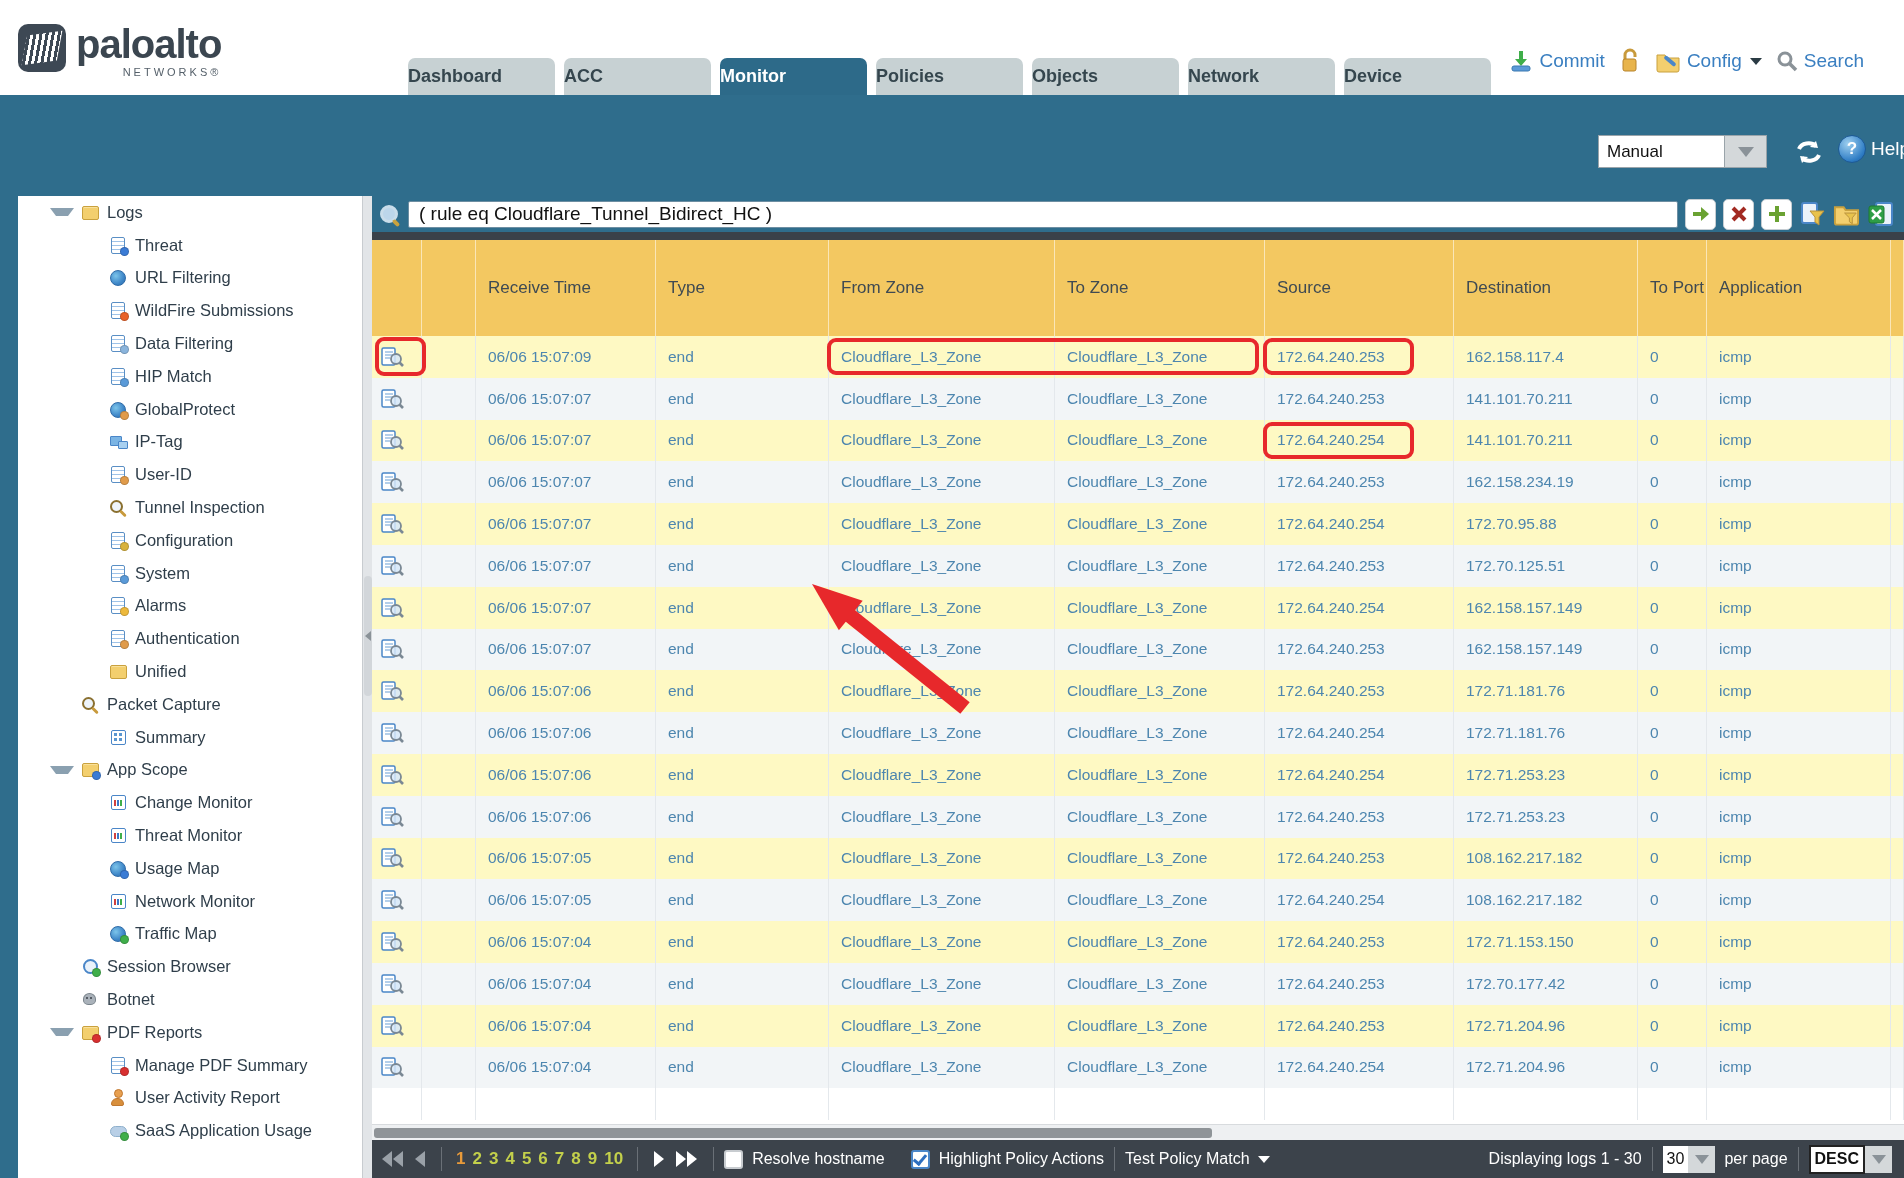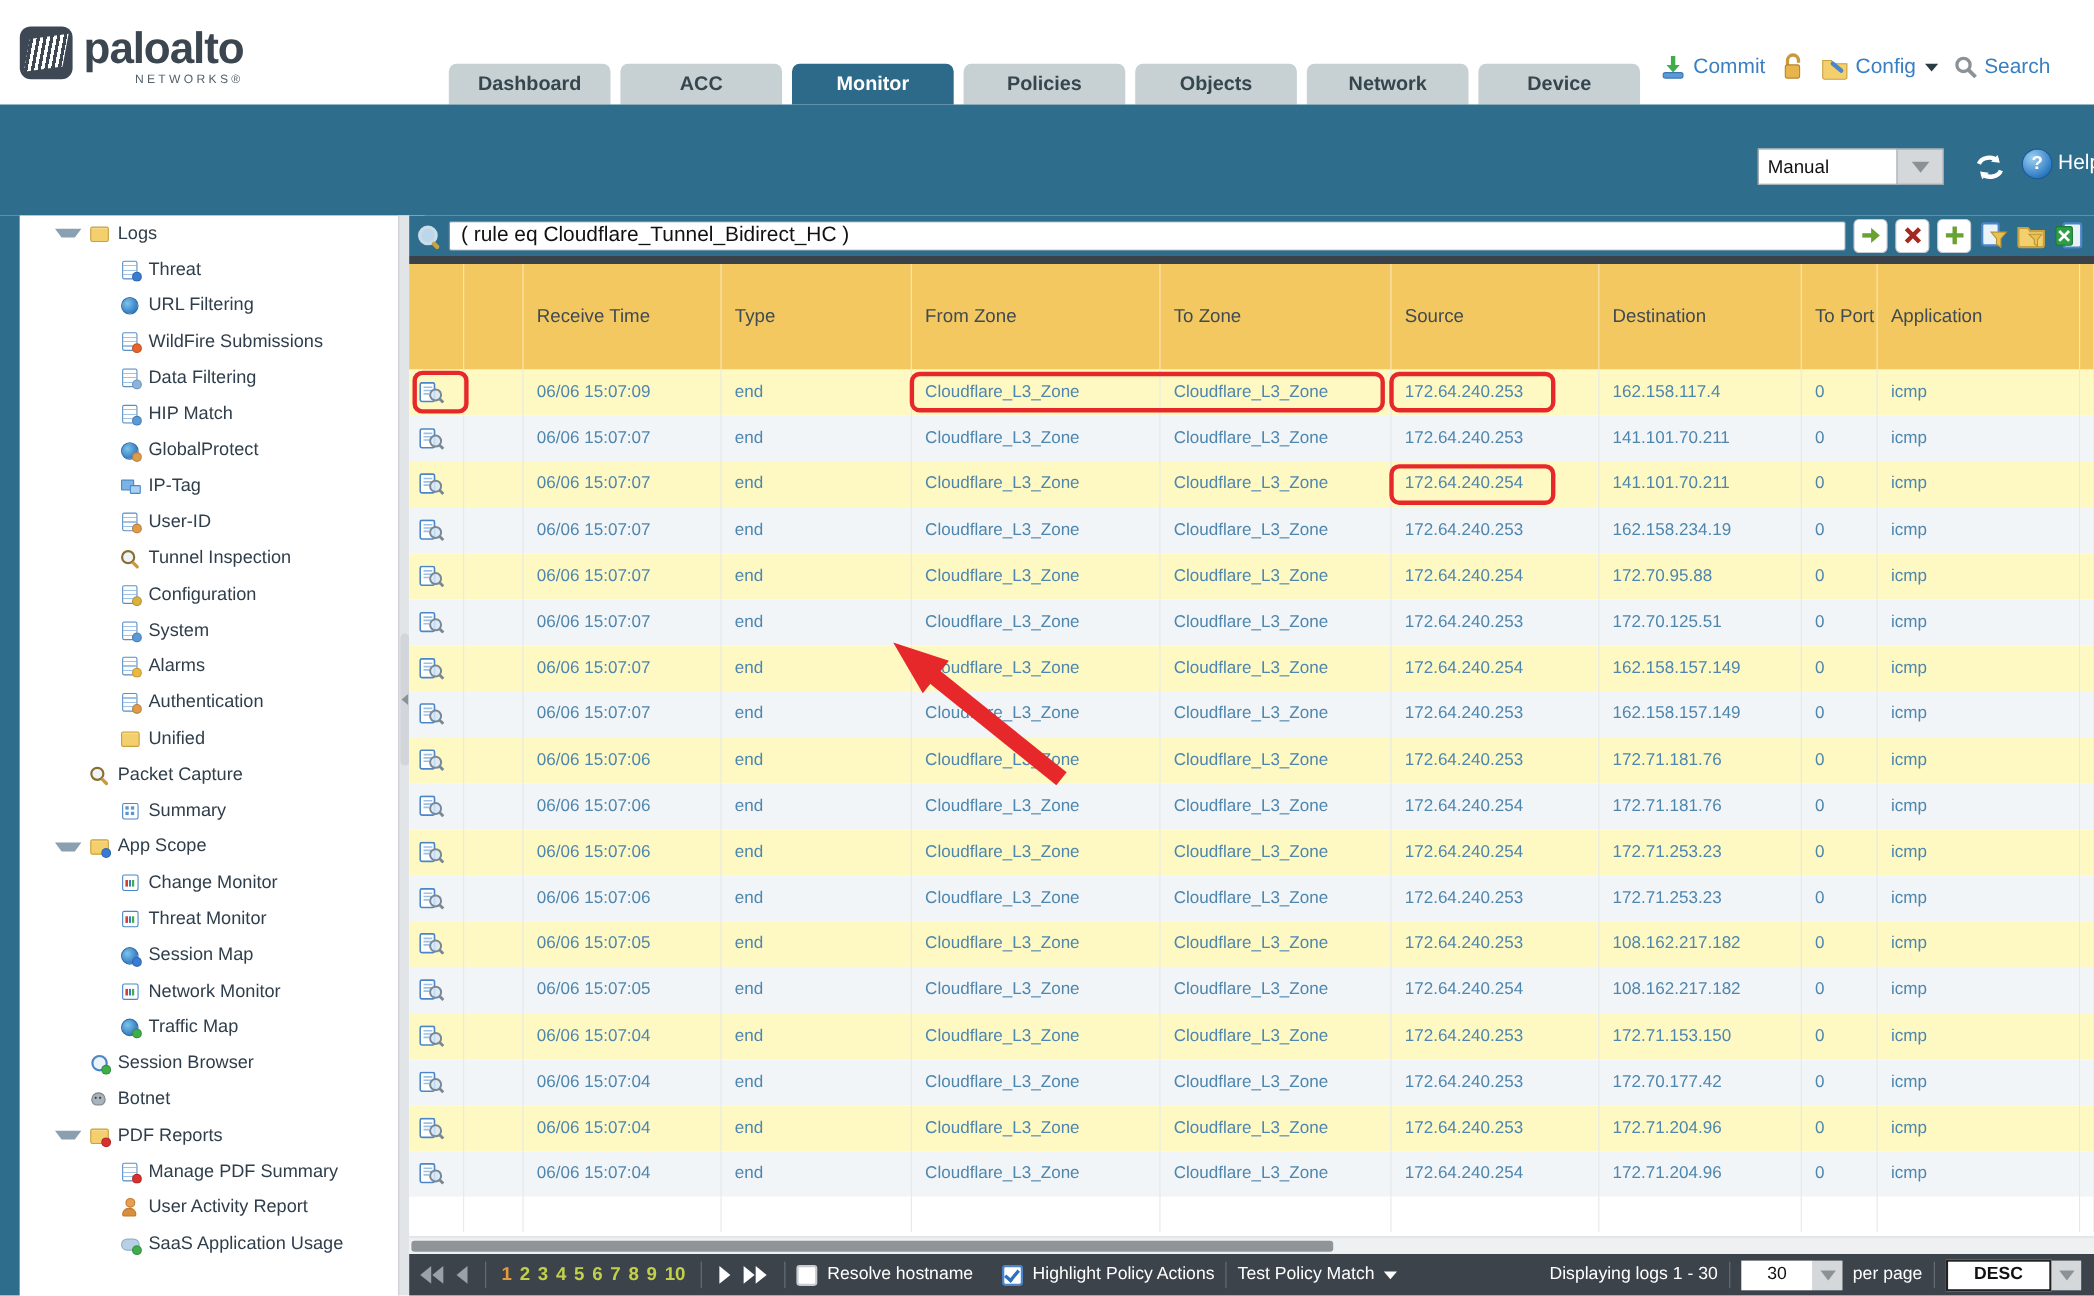--- a/index.html
+++ b/index.html
@@ -10,21 +10,21 @@
   .topbar{position:absolute;left:0;top:0;width:1904px;height:95px;background:#fff;}
   .logo{position:absolute;left:18px;top:24px;display:flex;align-items:flex-start;}
   .logo-mark{width:48px;height:48px;background:#3d4854;border-radius:10px;position:relative;overflow:hidden;}
   .logo-mark::before{content:"";position:absolute;left:7px;top:9px;width:34px;height:30px;
     background:repeating-linear-gradient(90deg,transparent 0 3px,#fff 3px 6px);transform:skewX(-18deg) rotate(-8deg);}
   .logo-text{margin-left:10px;line-height:1;}
   .logo-word{font-size:40px;font-weight:bold;color:#3b4650;letter-spacing:-1px;}
   .logo-sub{font-size:11px;color:#55606a;letter-spacing:3px;text-align:right;margin-top:3px;}
 
   .tabs{position:absolute;left:408px;bottom:0;display:flex;gap:9px;}
-  .tab{width:147px;height:37px;background:#c7d1d3;border-radius:7px 7px 0 0;display:flex;align-items:center;justify-content:center;
+  .tab{width:147px;height:37px;background:#c7d1d3;border-radius:7px 7px 0 0;display:flex;align-items:center;justify-content:flex-start;
        font-size:18px;font-weight:bold;color:#35464e;cursor:pointer;}
   .tab.active{background:#2d6a89;color:#fff;}
 
   .top-actions{position:absolute;right:40px;top:48px;display:flex;align-items:center;gap:14px;font-size:19px;color:#3a7fc1;}
   .top-actions .lbl{color:#3a7fc1;}
   .caret-dn{width:0;height:0;border-left:6px solid transparent;border-right:6px solid transparent;border-top:7px solid #2a3b44;margin-left:2px;}
 
   
   .teal-band{position:absolute;left:0;top:95px;width:1904px;height:101px;background:#2f6d8c;}
   .manual-combo{position:absolute;left:1598px;top:40px;display:flex;}
@@ -143,21 +143,21 @@
   .pg-btn{display:flex;align-items:center;margin:0 6px;cursor:pointer;gap:1px;}
   .tl{width:0;height:0;border-top:8px solid transparent;border-bottom:8px solid transparent;border-right:10px solid #9aa1a8;}
   .tr{width:0;height:0;border-top:8px solid transparent;border-bottom:8px solid transparent;border-left:10px solid #fff;}
   .pages{display:flex;gap:7px;font-weight:bold;font-size:17px;margin:0 4px;}
   .pagenum{color:#c3d04b;cursor:pointer;}
   .pagenum.current{color:#e89a3a;}
   .cb{width:19px;height:19px;background:#fff;border:2px solid #c8ccd0;border-radius:3px;box-sizing:border-box;margin-right:9px;cursor:pointer;flex:none;}
   .cb.checked{border-color:#4a86c8;}
   .cb.checked::after{content:"";display:block;width:5px;height:10px;border:solid #2e6fc0;border-width:0 3px 3px 0;transform:rotate(40deg);margin:0 auto;}
   .ddn{display:flex;align-items:center;cursor:pointer;}
-  .ddn .box{background:#fff;color:#111;height:27px;display:flex;align-items:center;padding:0 24px;font-size:16px;}
+  .ddn .box{background:#fff;color:#111;height:27px;display:flex;align-items:center;padding:0 4px;font-size:16px;}
   .ddn .btn{width:27px;height:27px;background:#d4d8da;display:flex;align-items:center;justify-content:center;}
   .ddn .btn i{width:0;height:0;border-left:7px solid transparent;border-right:7px solid transparent;border-top:9px solid #8a9298;}
   .ddn.desc .box{font-weight:bold;border:2px solid #222;height:29px;box-sizing:border-box;}
   .wcaret{width:0;height:0;border-left:6px solid transparent;border-right:6px solid transparent;border-top:7px solid #fff;margin-left:8px;}
 </style>
 </head>
 <body>
 
 <div id="app" data-name="app-window">
 
@@ -373,21 +373,21 @@
 
         <div class="sitem depth1" data-name="sidebar-item-threat-monitor">
           <span class="tri" data-name="expand-triangle-icon"></span>
           <span class="ico chart" data-name="threat-monitor-icon"></span>
           <span data-name="sidebar-item-label">Threat Monitor</span>
         </div>
 
         <div class="sitem depth1" data-name="sidebar-item-threat-map">
           <span class="tri" data-name="expand-triangle-icon"></span>
           <span class="ico globe" data-name="threat-map-icon"></span>
-          <span data-name="sidebar-item-label">Session Map</span>
+          <span data-name="sidebar-item-label">Usage Map</span>
         </div>
 
         <div class="sitem depth1" data-name="sidebar-item-network-monitor">
           <span class="tri" data-name="expand-triangle-icon"></span>
           <span class="ico chart" data-name="network-monitor-icon"></span>
           <span data-name="sidebar-item-label">Network Monitor</span>
         </div>
 
         <div class="sitem depth1" data-name="sidebar-item-traffic-map">
           <span class="tri" data-name="expand-triangle-icon"></span>

